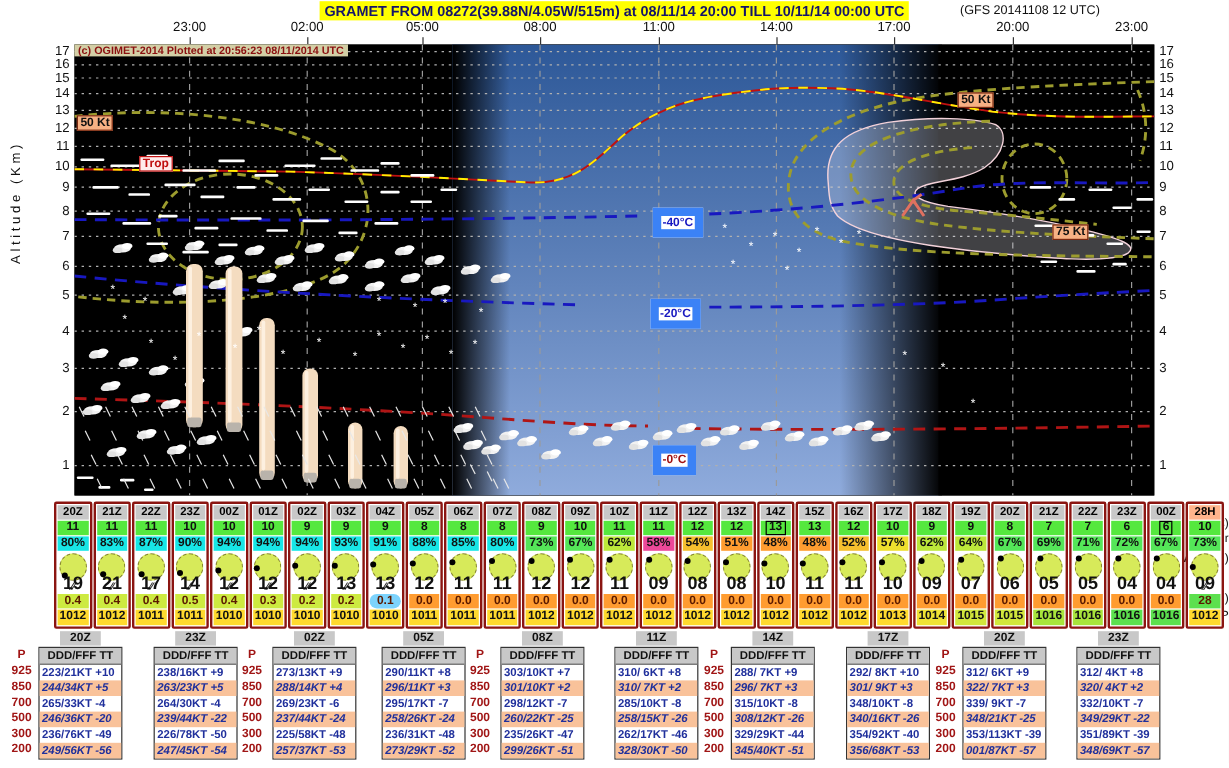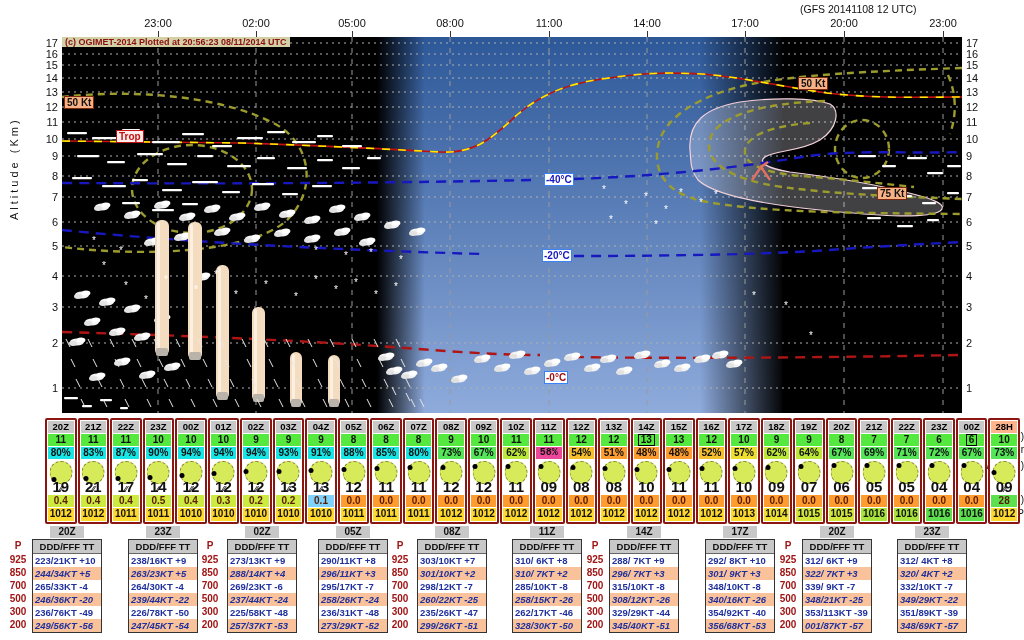--- a/index.html
+++ b/index.html
@@ -17,21 +17,21 @@
   #plot svg{position:absolute;left:0;top:0;}
   .alt-label{font-size:11px;color:#111;width:16px;}
   .alt-left{text-align:right;}
   .alt-right{text-align:left;}
   #alt-axis-title{left:8px;top:220px;transform:rotate(-90deg);transform-origin:left top;
       font-size:11px;letter-spacing:3px;color:#111;white-space:nowrap;}
   #credit{left:0;top:0;background:#cfcbA0;background:#d3cfa6;color:#8b1010;font-size:9px;
       font-weight:bold;padding:0 3px;white-space:nowrap;}
   .iso-label{background:#f7b184;border:1px solid #7a2810;color:#111;font-size:10px;
       font-weight:bold;padding:0 2px;white-space:nowrap;}
-  .temp-label{background:#fff;border:1px solid #3b82f6;font-size:10px;font-weight:bold;
+  .temp-label{background:#fff;border:7px solid #3b82f6;font-size:10px;font-weight:bold;
       padding:0 1px;white-space:nowrap;}
   .temp-label.blue{color:#1818c0;} .temp-label.red{color:#a01010;}
   #trop-label{background:#ffecec;border:1px solid #c01010;color:#c01010;font-size:10px;
       font-weight:bold;padding:0 2px;}
   
   #surface-labels div{position:absolute;right:0;font-size:10px;color:#111;white-space:nowrap;}
   #surface-table{left:45px;top:418px;width:975px;display:flex;gap:1px;}
   .scol{flex:1;border:2px solid #8b1511;border-radius:2px;background:#fff;padding:0;}
   .scol .hdr{height:12px;line-height:12px;background:#c8c8c8;font-size:9.5px;font-weight:bold;
       text-align:center;margin:1px 1px 1px 1px;}
@@ -54,20 +54,21 @@
       text-align:center;color:#111;border-bottom:1px solid #666;}
   .urow{height:13px;line-height:13px;font-size:9.5px;font-weight:bold;color:#20309c;
       padding-left:2px;white-space:pre;}
   .urow.alt{background:#f9c29a;font-style:italic;}
   .plabel{position:absolute;width:24px;text-align:center;font-size:10px;font-weight:bold;color:#a01515;}
 </style>
 </head>
 <body>
 <div id="app">
 
+  <div id="title" class="abs">GRAMET FROM 08272(39.88N/4.05W/515m) at 08/11/14 20:00  TILL 10/11/14 00:00 UTC</div>
   <div id="model-info" class="abs">(GFS 20141108 12 UTC)</div>
   <div id="time-row">
       <div class="abs time-label" style="left: 158px;">23:00</div>
       <div class="abs time-tick" style="left: 158px;"></div>
       <div class="abs time-label" style="left: 256px; text-align: right;">02:00</div>
       <div class="abs time-tick" style="left: 256px;"></div>
       <div class="abs time-label" style="left: 352px;">05:00</div>
       <div class="abs time-tick" style="left: 352px;"></div>
       <div class="abs time-label" style="left: 450px;">08:00</div>
       <div class="abs time-tick" style="left: 450px;"></div>
@@ -774,21 +775,21 @@
         <div class="hdr">04Z</div>
         <div class="cellv" style="background: rgb(85, 232, 62);">9</div>
         <div class="cellv" style="background: rgb(23, 230, 230);">91%</div>
         <div class="windwrap">
           <div class="windc">
             <div class="winddot" style="left: -1.70296px; top: 5.58078px;"></div>
           </div>
           <div class="windn">13</div>
         </div>
         <div class="rainrow">⁄⁄</div>
-        <div class="cellv" style="background: #7dd3fc; color: rgb(90, 26, 0);">0.1</div>
+        <div class="cellv" style="background: #7dd3fc; color: rgb(90, 26, 0); border-radius: 6px;">0.1</div>
         <div class="cellv" style="background: rgb(255, 217, 46); height: 13px;">1010</div>
       </div>
       <div class="scol">
         <div class="hdr">05Z</div>
         <div class="cellv" style="background: rgb(85, 232, 62);">8</div>
         <div class="cellv" style="background: rgb(23, 230, 230);">88%</div>
         <div class="windwrap">
           <div class="windc">
             <div class="winddot" style="left: -1.39693px; top: 4.5798px;"></div>
           </div>
@@ -864,21 +865,21 @@
           </div>
           <div class="windn">11</div>
         </div>
         <div class="rainrow"></div>
         <div class="cellv" style="background: rgb(255, 156, 48); color: rgb(90, 26, 0);">0.0</div>
         <div class="cellv" style="background: rgb(255, 217, 46); height: 13px;">1012</div>
       </div>
       <div class="scol">
         <div class="hdr">11Z</div>
         <div class="cellv" style="background: rgb(85, 232, 62);">11</div>
-        <div class="cellv" style="background: #ec4899; font-family: Liberation Mono, monospace;">58%</div>
+        <div class="cellv" style="background: #ec4899;">58%</div>
         <div class="windwrap">
           <div class="windc">
             <div class="winddot" style="left: 0.339556px; top: 1.57212px;"></div>
           </div>
           <div class="windn">09</div>
         </div>
         <div class="rainrow"></div>
         <div class="cellv" style="background: rgb(255, 156, 48); color: rgb(90, 26, 0);">0.0</div>
         <div class="cellv" style="background: rgb(255, 217, 46); height: 13px;">1012</div>
       </div>

